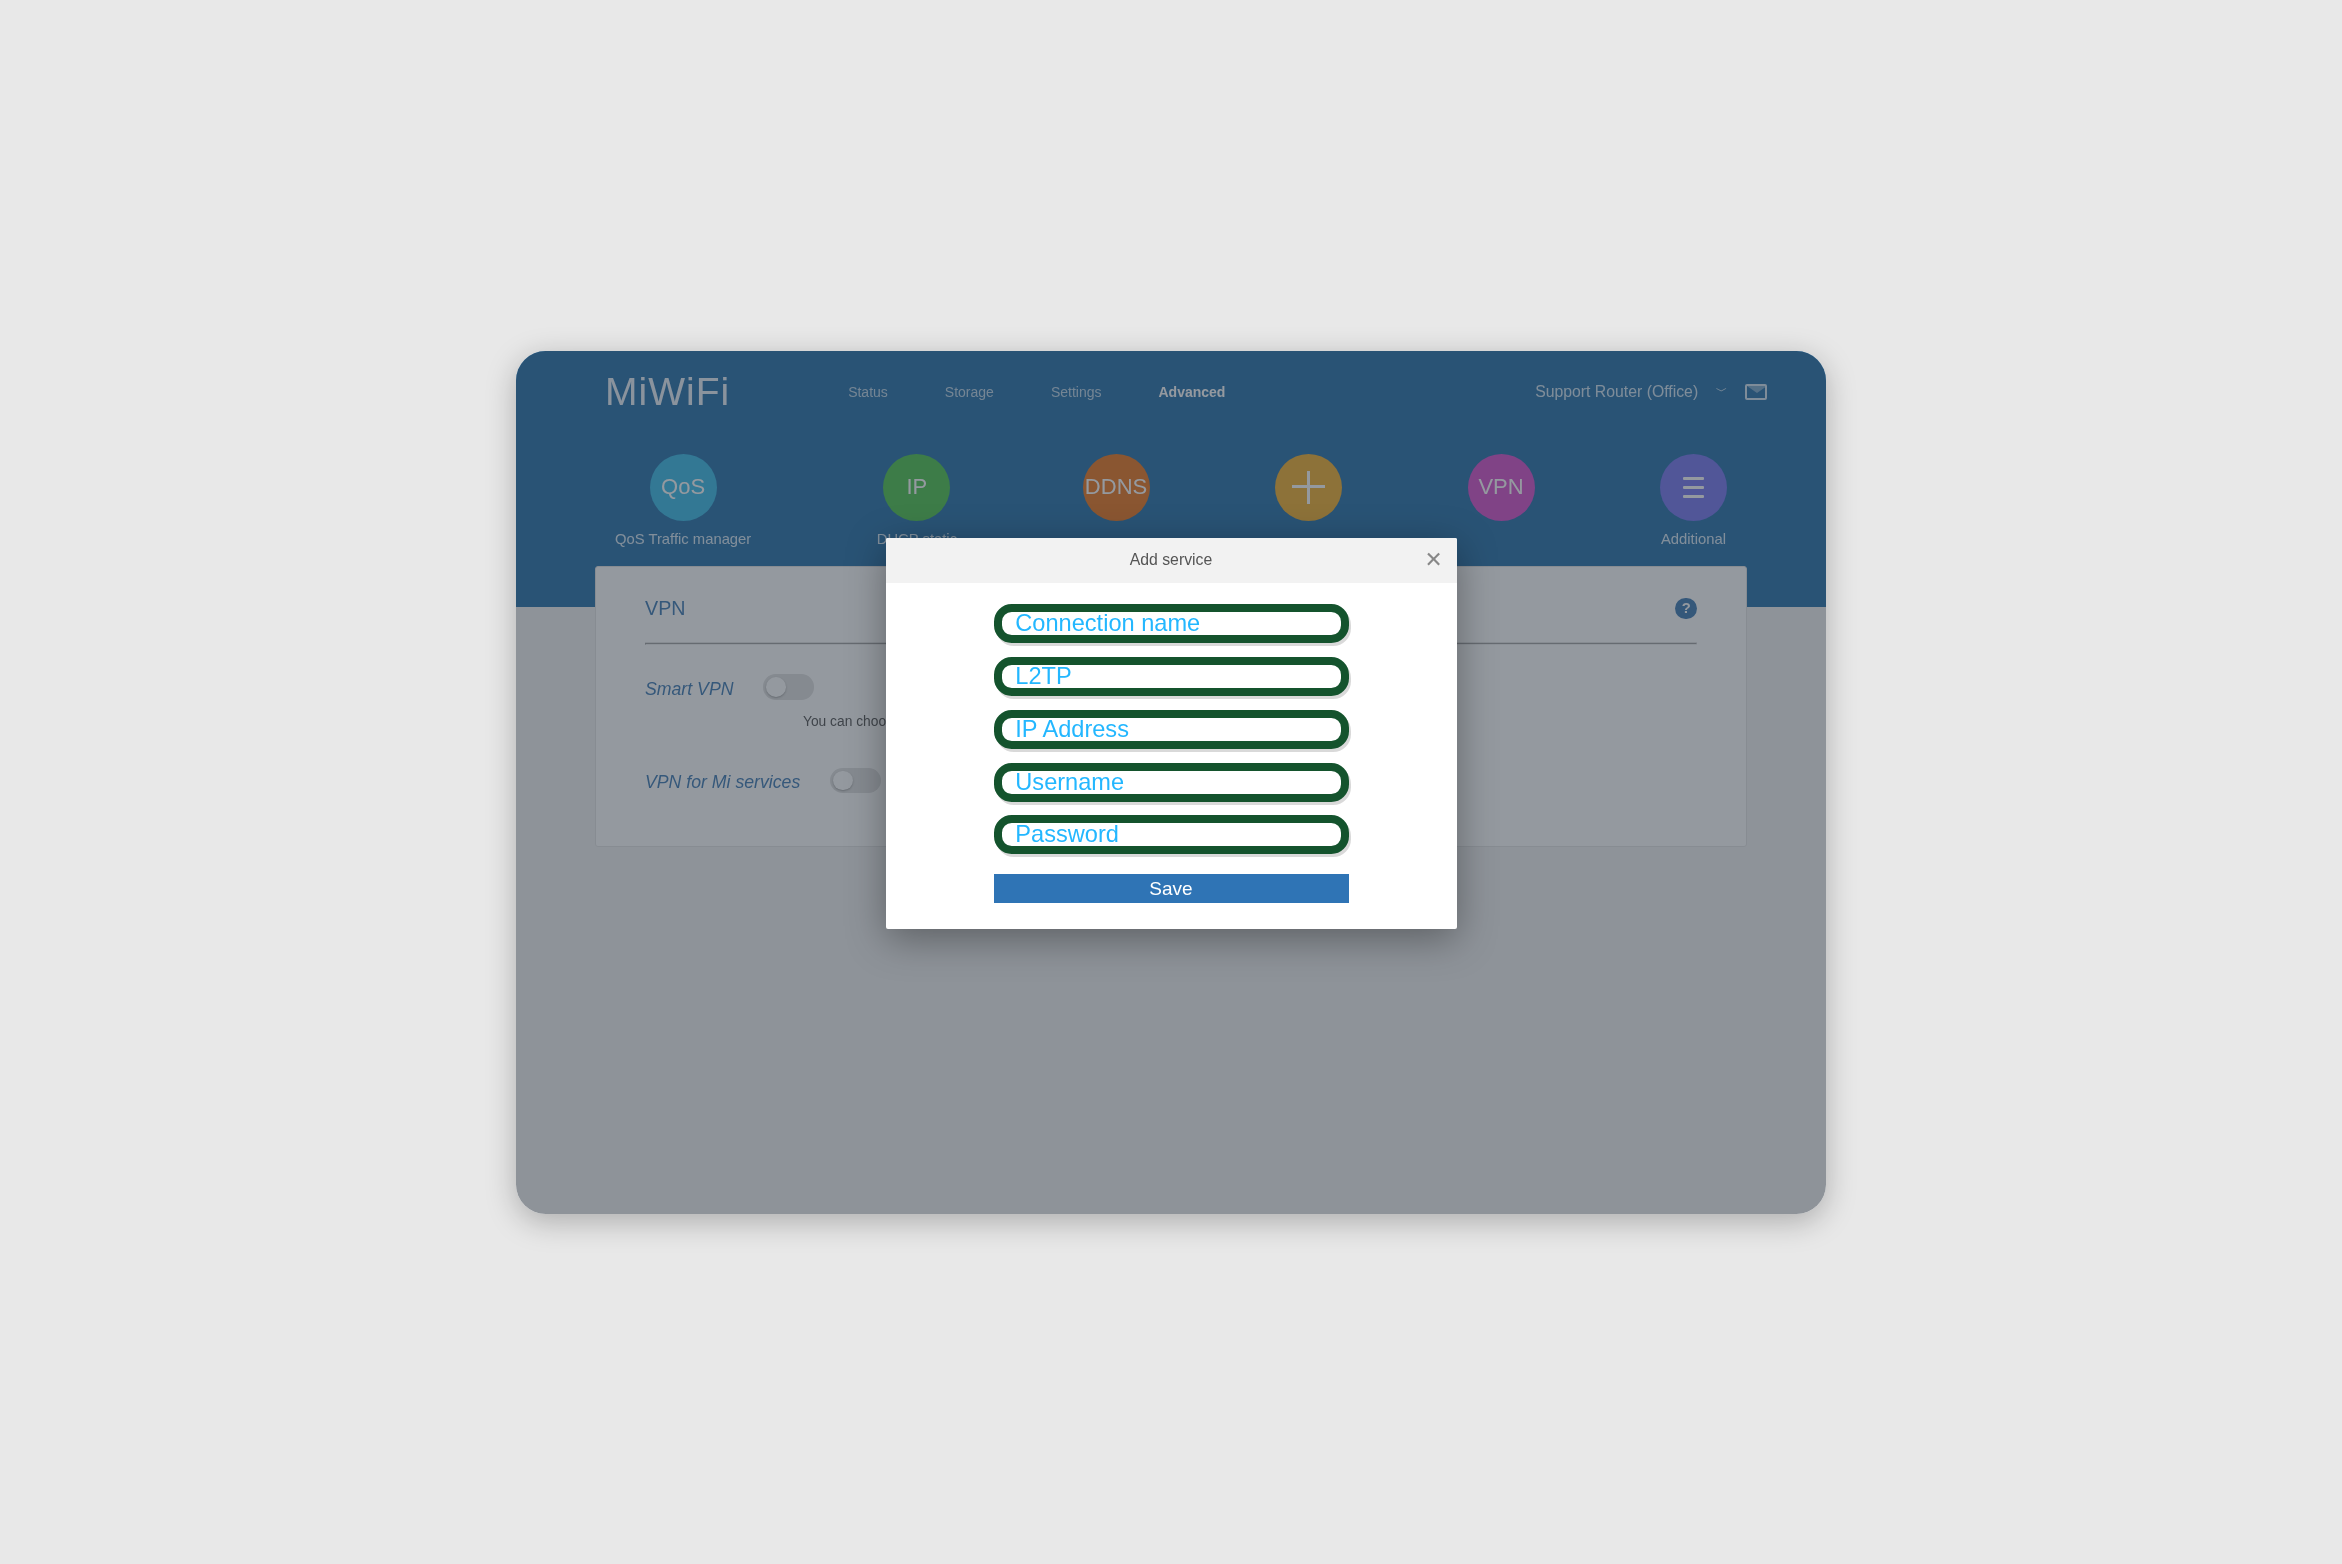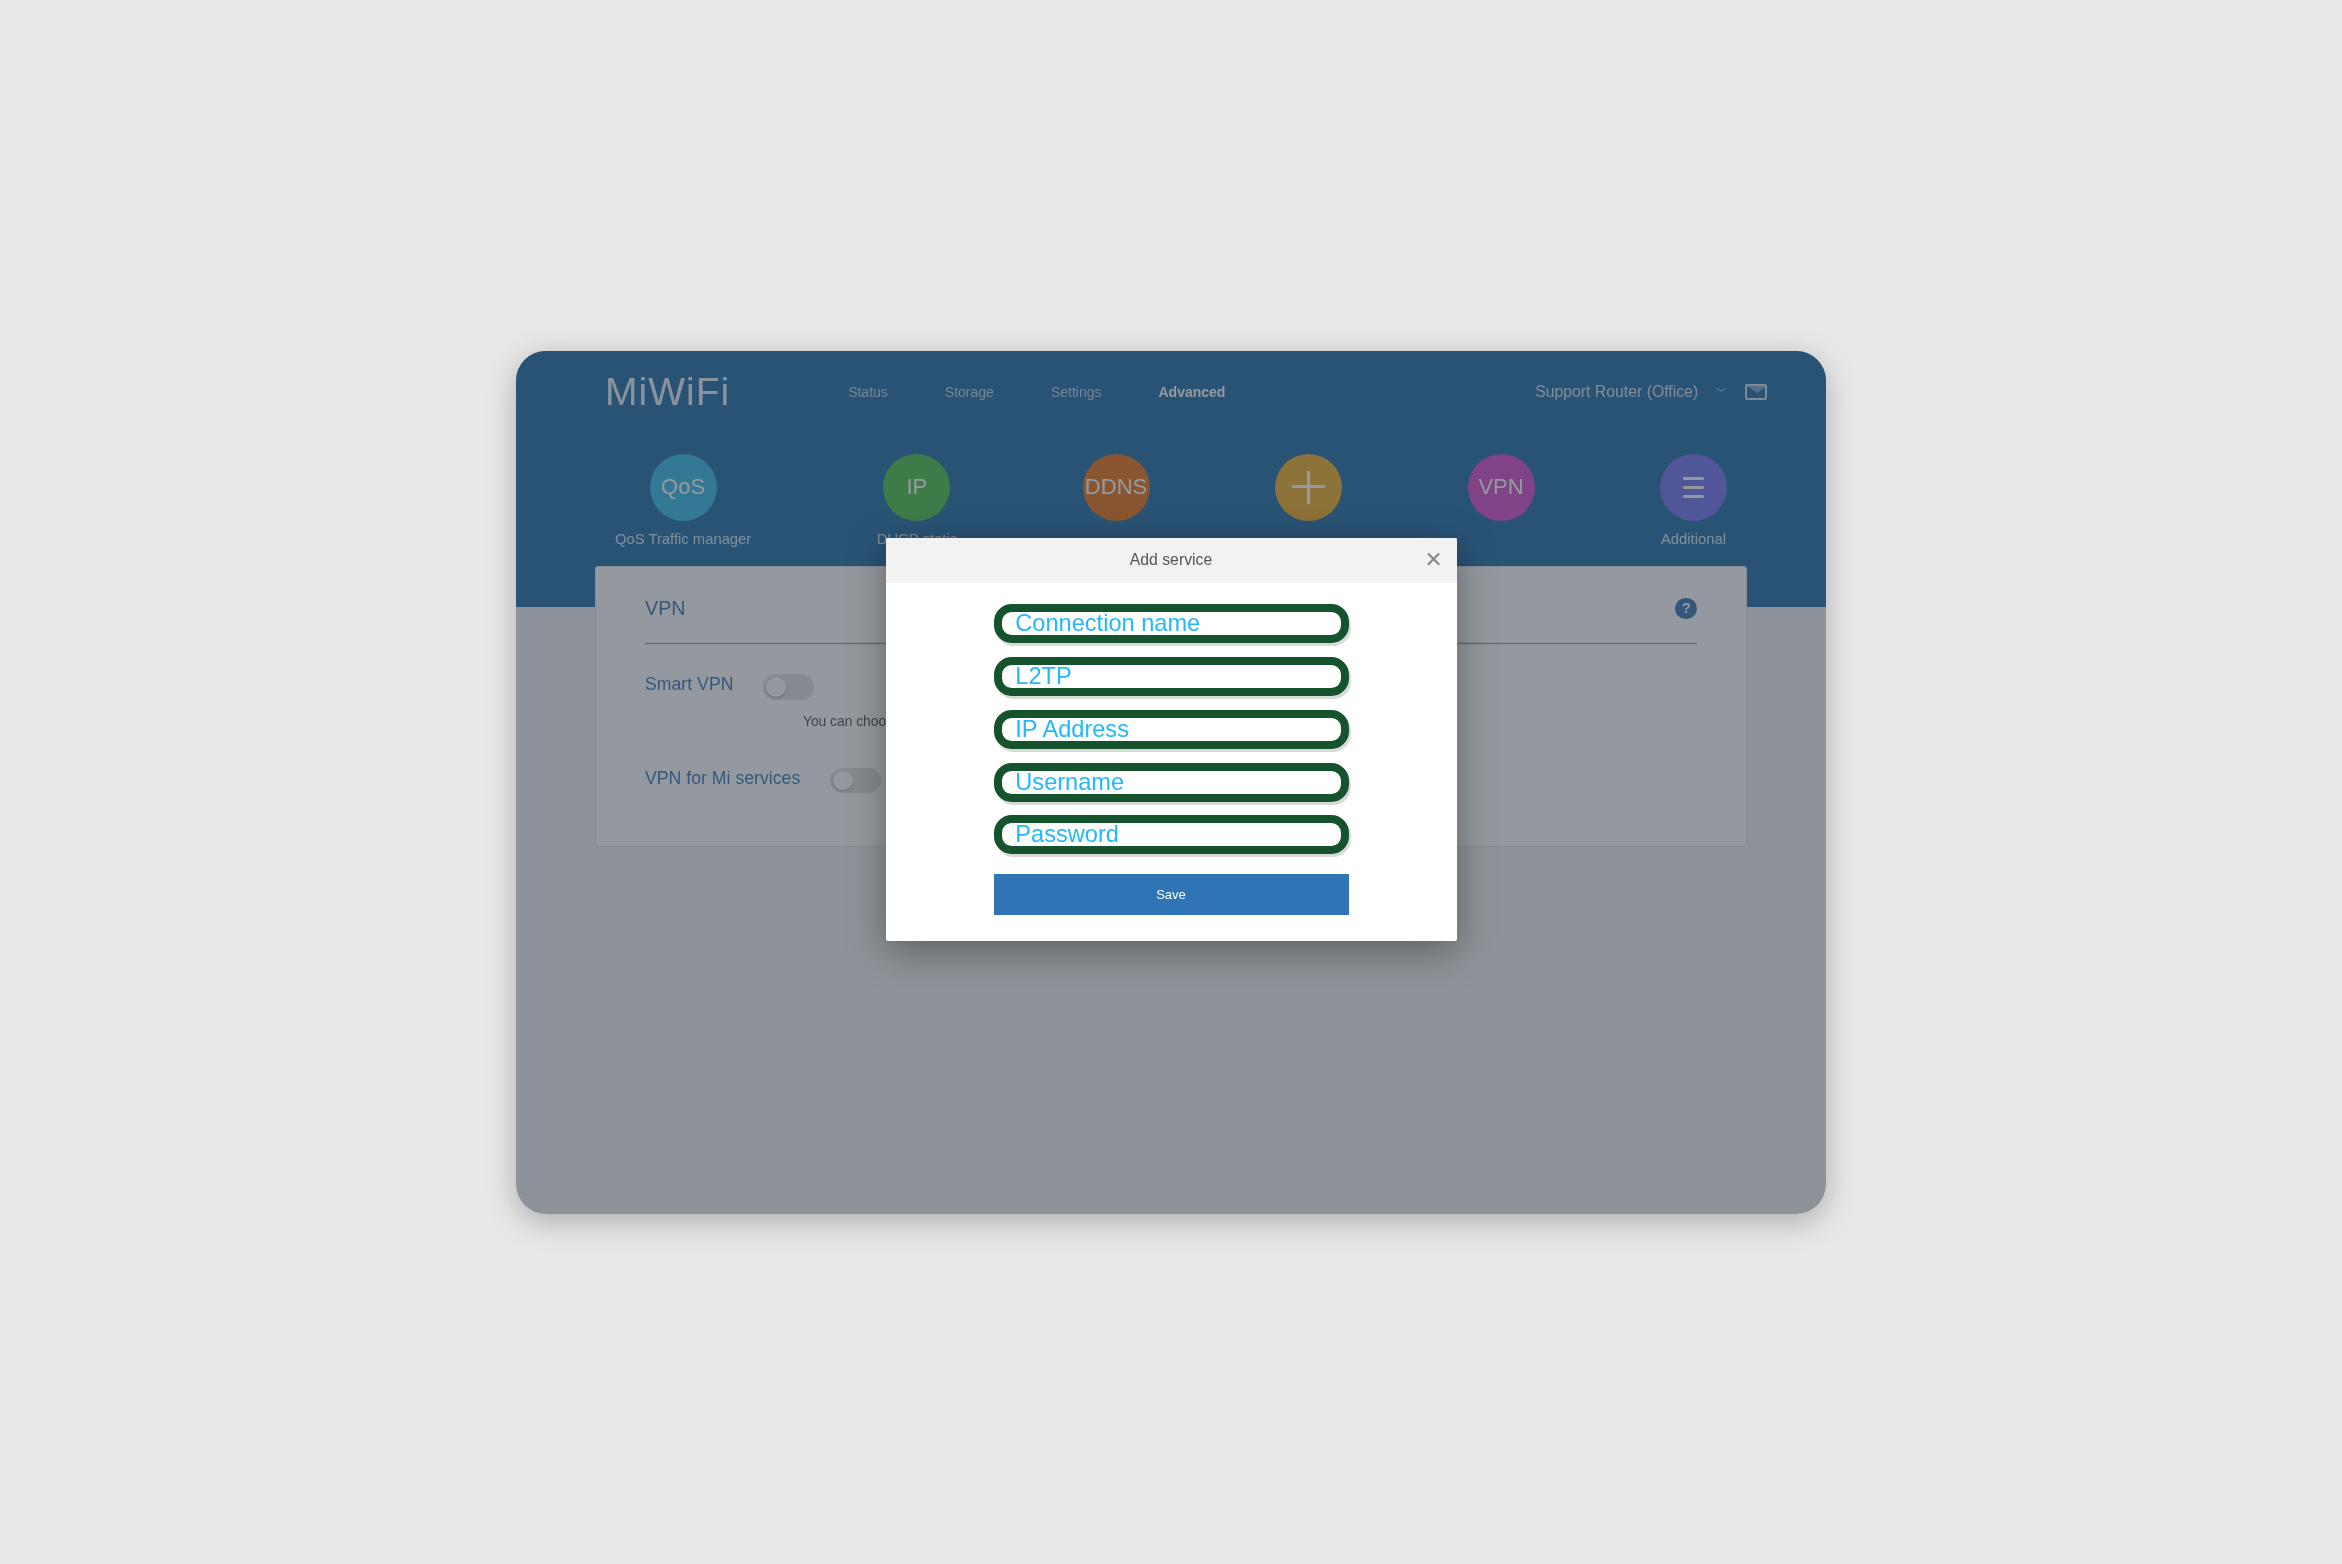--- a/index.html
+++ b/index.html
@@ -61,21 +61,21 @@
   padding:29.6px 49px 39px 49px;
 }
 .section-title{color:#2e6fae;font-size:19.7px;font-weight:400;padding-bottom:21.7px;border-bottom:1px solid #e3e3e3;display:flex;align-items:center;}
 .help{margin-left:auto;width:21.7px;height:21.7px;border-radius:50%;background:#2e6fae;color:#fff;font-size:14.8px;display:flex;align-items:center;justify-content:center;font-weight:700;}
 .inner{padding:29.6px 0 0 158px;}
 .inner-h{font-size:15.8px;color:#222;margin-bottom:15.8px;}
 .thead{display:flex;border-bottom:2px solid #6f7a85;padding-bottom:7.9px;font-size:14.8px;color:#333;}
 .thead .col{flex:1;}
 .thead .col:last-child{text-align:right;}
 .listbox{margin-top:59px;width:59px;height:31.5px;border:1px solid #ccc;background:repeating-linear-gradient(90deg,#ddd 0 2px,#f3f3f3 2px 3.9px);}
-.smartrow{display:flex;align-items:flex-start;gap:29.6px;padding:29.6px 0 13.8px 0;}
+.smartrow{display:flex;align-items:flex-end;gap:29.6px;padding:29.6px 0 13.8px 0;font-style:italic;}
 .smartrow .lbl{color:#2e6fae;font-size:17.7px;}
 .toggle{width:51px;height:25.6px;border-radius:12.8px;background:#ddd;position:relative;}
 .toggle::after{content:"";position:absolute;left:3px;top:3px;width:19.7px;height:19.7px;border-radius:50%;background:#fff;box-shadow:0 1px 2px rgba(0,0,0,.3);}
 .hint{padding-left:158px;font-size:13.8px;color:#444;}
 
 .overlay{
   position:absolute; inset:0;
   background:rgba(60,70,80,.55);
   display:flex; align-items:flex-start; justify-content:center;
 }
@@ -108,24 +108,24 @@
   font-size:23.6px;
   color:#23b7ff;
   background:#fff;
   box-shadow:2px 3px 0 rgba(0,0,0,.15);
   outline:none;
   width:100%;
   font-family:inherit;
 }
 .field::placeholder{color:#23b7ff;opacity:1;}
 .save-btn{
-  height:41px;
+  height:29px;
   background:#2f74b5;
   color:#fff;
-  font-size:13px;
+  font-size:19px;
   border:none;
   cursor:pointer;
   margin-top:5.9px;
 }
 </style>
 </head>
 <body>
 
 <div class="frame">
   <div class="app">

